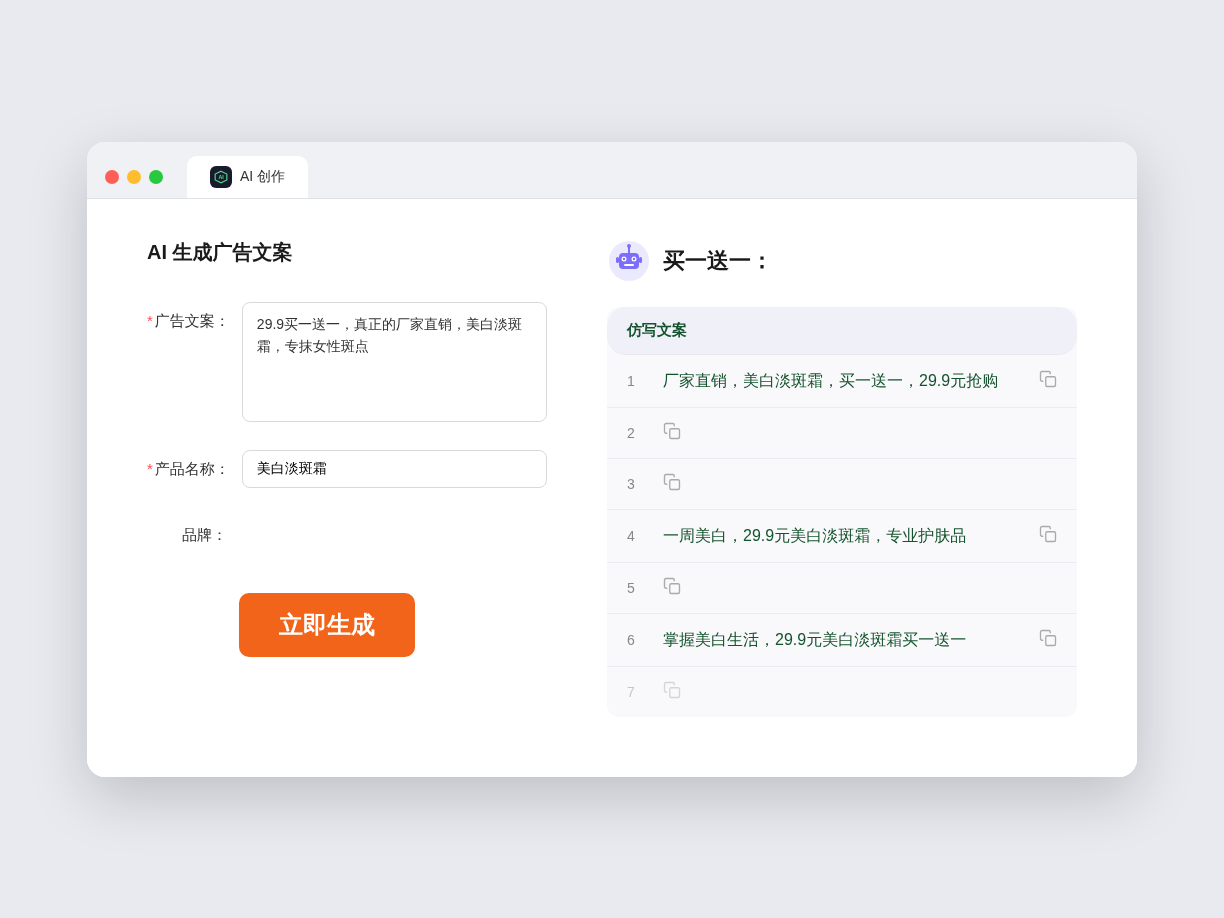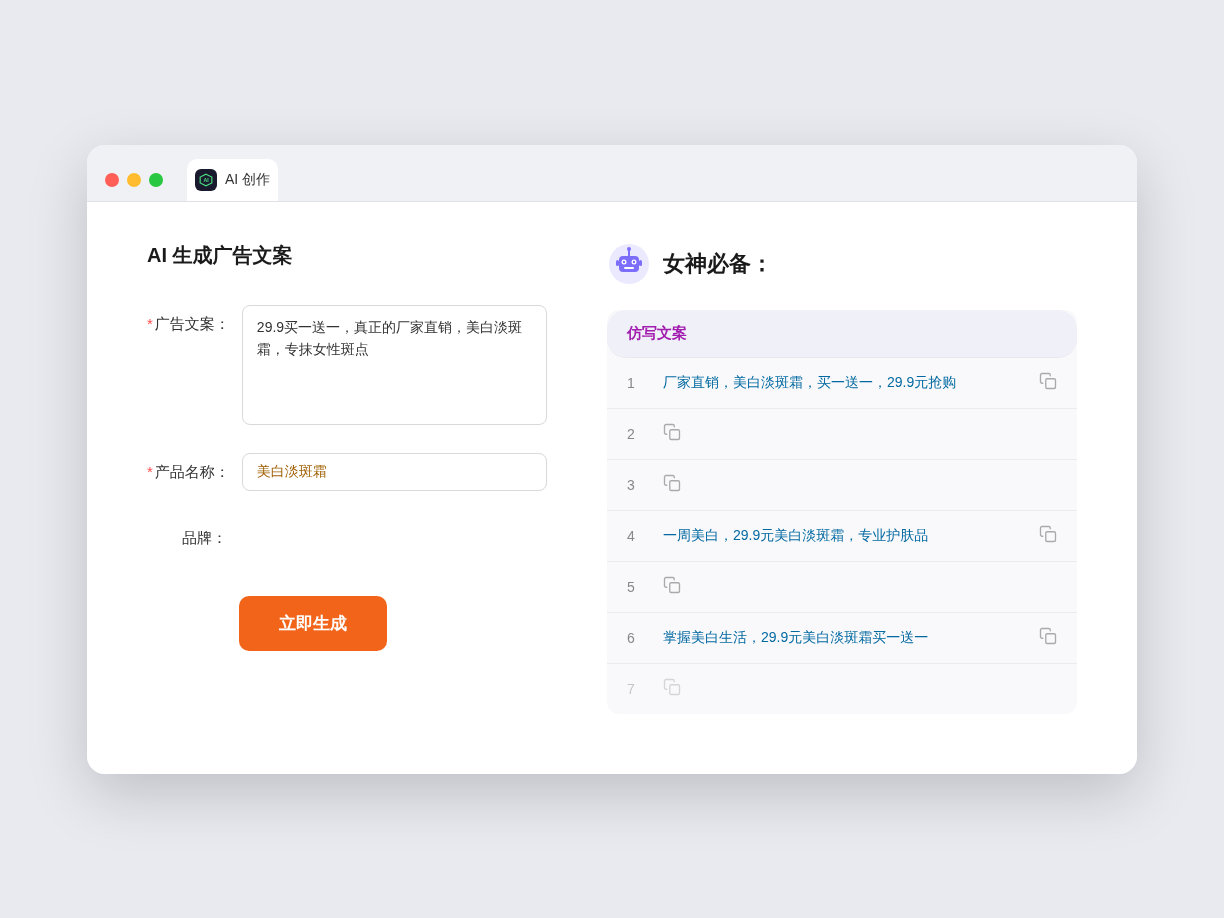--- a/index.html
+++ b/index.html
@@ -44,21 +44,21 @@
       height: 14px;
       border-radius: 50%;
     }
     .tl-red { background: #ff5f57; }
     .tl-yellow { background: #febc2e; }
     .tl-green { background: #28c840; }
 
     .tab {
       background: #ffffff;
       border-radius: 10px 10px 0 0;
-      padding: 10px 8px;
+      padding: 10px 23px;
       display: flex;
       align-items: center;
       gap: 8px;
       font-size: 14px;
       color: #333;
     }
 
     .tab-icon {
       width: 22px;
       height: 22px;
@@ -126,32 +126,32 @@
       line-height: 1.6;
       outline: none;
     }
 
     .form-input {
       flex: 1;
       border: 1.5px solid #d9d9d9;
       border-radius: 8px;
       padding: 10px 14px;
       font-size: 14px;
-      color: #a16207;
+      color: #000000;
       font-family: inherit;
       outline: none;
     }
 
     .generate-btn {
       background: #f26419;
       color: white;
       border: none;
       border-radius: 10px;
       padding: 16px 40px;
-      font-size: 17px;
+      font-size: 24px;
       font-weight: 600;
       cursor: pointer;
       margin-top: 20px;
       margin-left: 92px;
       font-family: inherit;
     }
 
     
     .right-panel {
       flex: 1;
@@ -179,21 +179,21 @@
       background: #f9f9fb;
       border-radius: 12px;
       overflow: hidden;
       width: 100%;
     }
 
     .table-header {
       padding: 14px 20px;
       font-size: 15px;
       font-weight: 600;
-      color: #a21caf;
+      color: #14532d;
       background: #f0f1f8;
       border-bottom: 1px solid #e8e8ee;
       border-radius: 19px;
     }
 
     .table-row {
       display: flex;
       align-items: center;
       padding: 14px 20px;
       border-bottom: 1px solid #ebebf0;
@@ -210,22 +210,22 @@
 
     .row-num {
       font-size: 14px;
       color: #888;
       width: 20px;
       flex-shrink: 0;
     }
 
     .row-text {
       flex: 1;
-      font-size: 14px;
-      color: #0369a1;
+      font-size: 16px;
+      color: #14532d;
       line-height: 1.5;
     }
   </style>
 </head>
 <body>
 
 <div class="browser-window">
 
   <div class="browser-titlebar">
     <div class="traffic-lights">
@@ -288,21 +288,21 @@
           <circle cx="27" cy="20" r="1.2" fill="#7c6dfa"></circle>
 
           <rect x="17" y="25" width="10" height="2" rx="1" fill="white"></rect>
 
           <line x1="22" y1="14" x2="22" y2="8" stroke="#7c6dfa" stroke-width="2"></line>
           <circle cx="22" cy="7" r="2" fill="#7c6dfa"></circle>
 
           <rect x="9" y="18" width="3" height="6" rx="1.5" fill="#7c6dfa"></rect>
           <rect x="32" y="18" width="3" height="6" rx="1.5" fill="#7c6dfa"></rect>
         </svg>
-        <span class="result-title">女神必备：</span>
+        <span class="result-title">买一送一：</span>
       </div>
 
       <div class="result-table">
         <div class="table-header">仿写文案</div>
 
         <div id="results-container">
             <div class="table-row">
               <span class="row-num">1</span>
               <span class="row-text">厂家直销，美白淡斑霜，买一送一，29.9元抢购</span>
               <span style="cursor: pointer;"><svg width="18" height="18" viewBox="0 0 24 24" fill="none" stroke="#aaa" stroke-width="1.8" stroke-linecap="round" stroke-linejoin="round">

